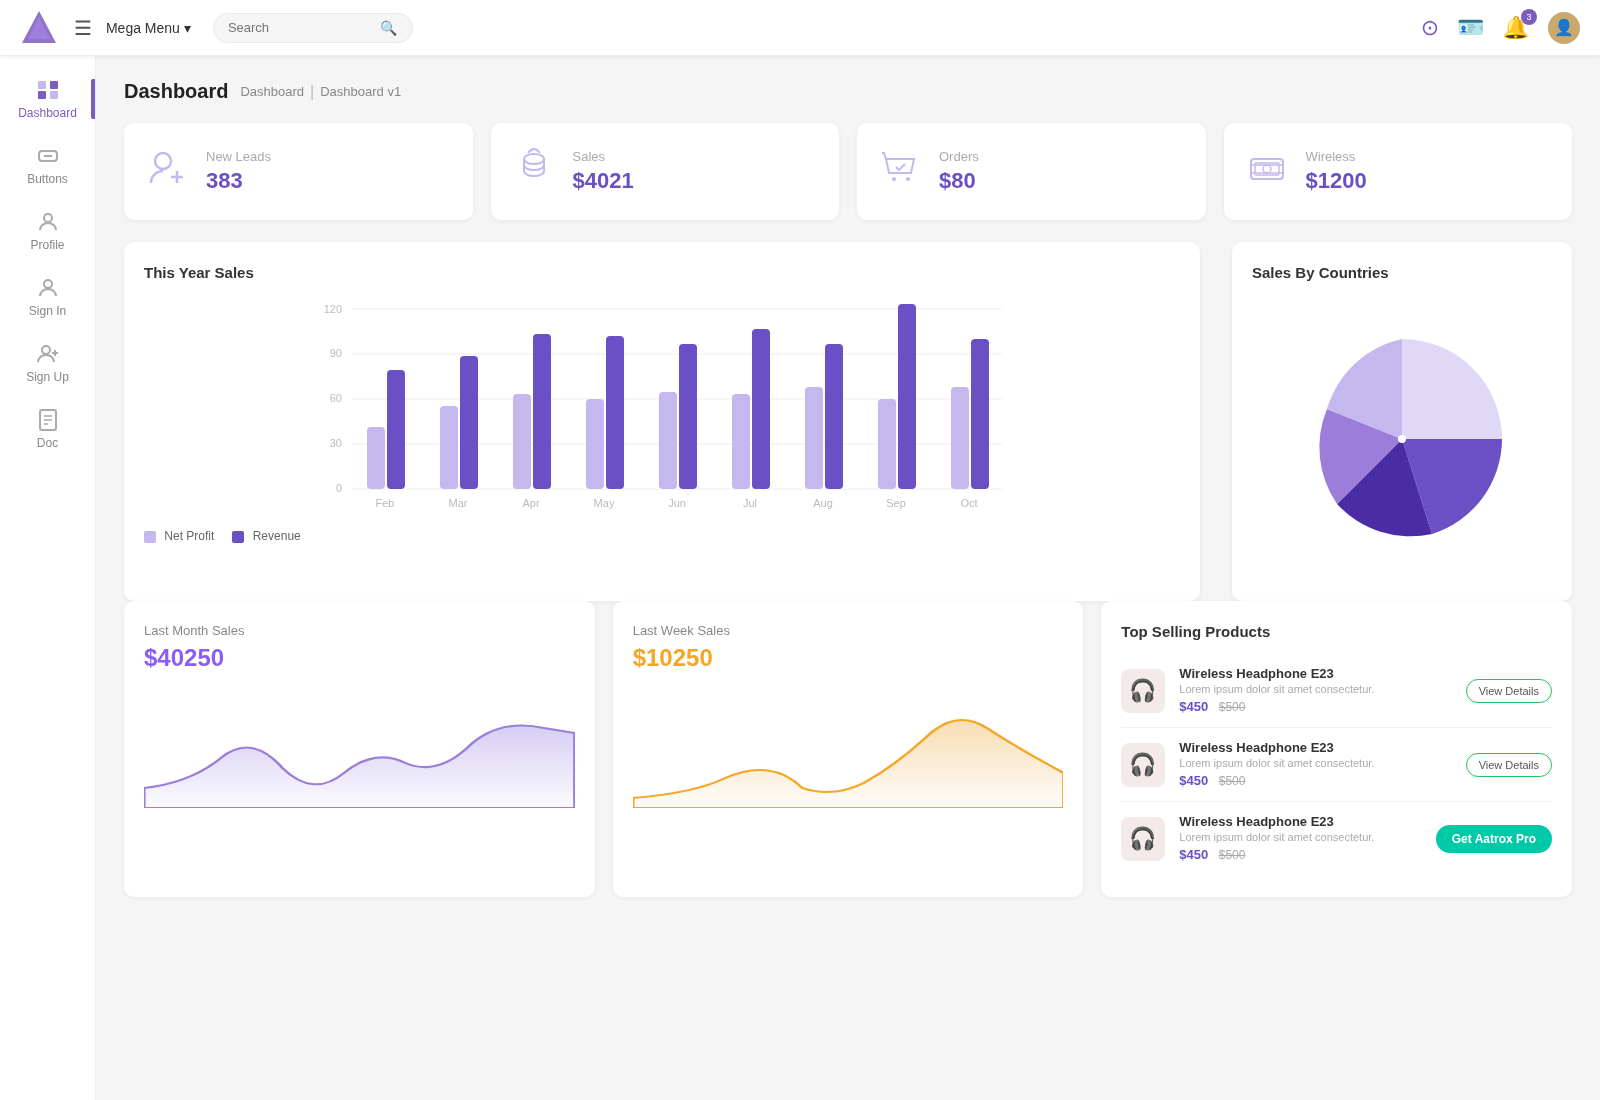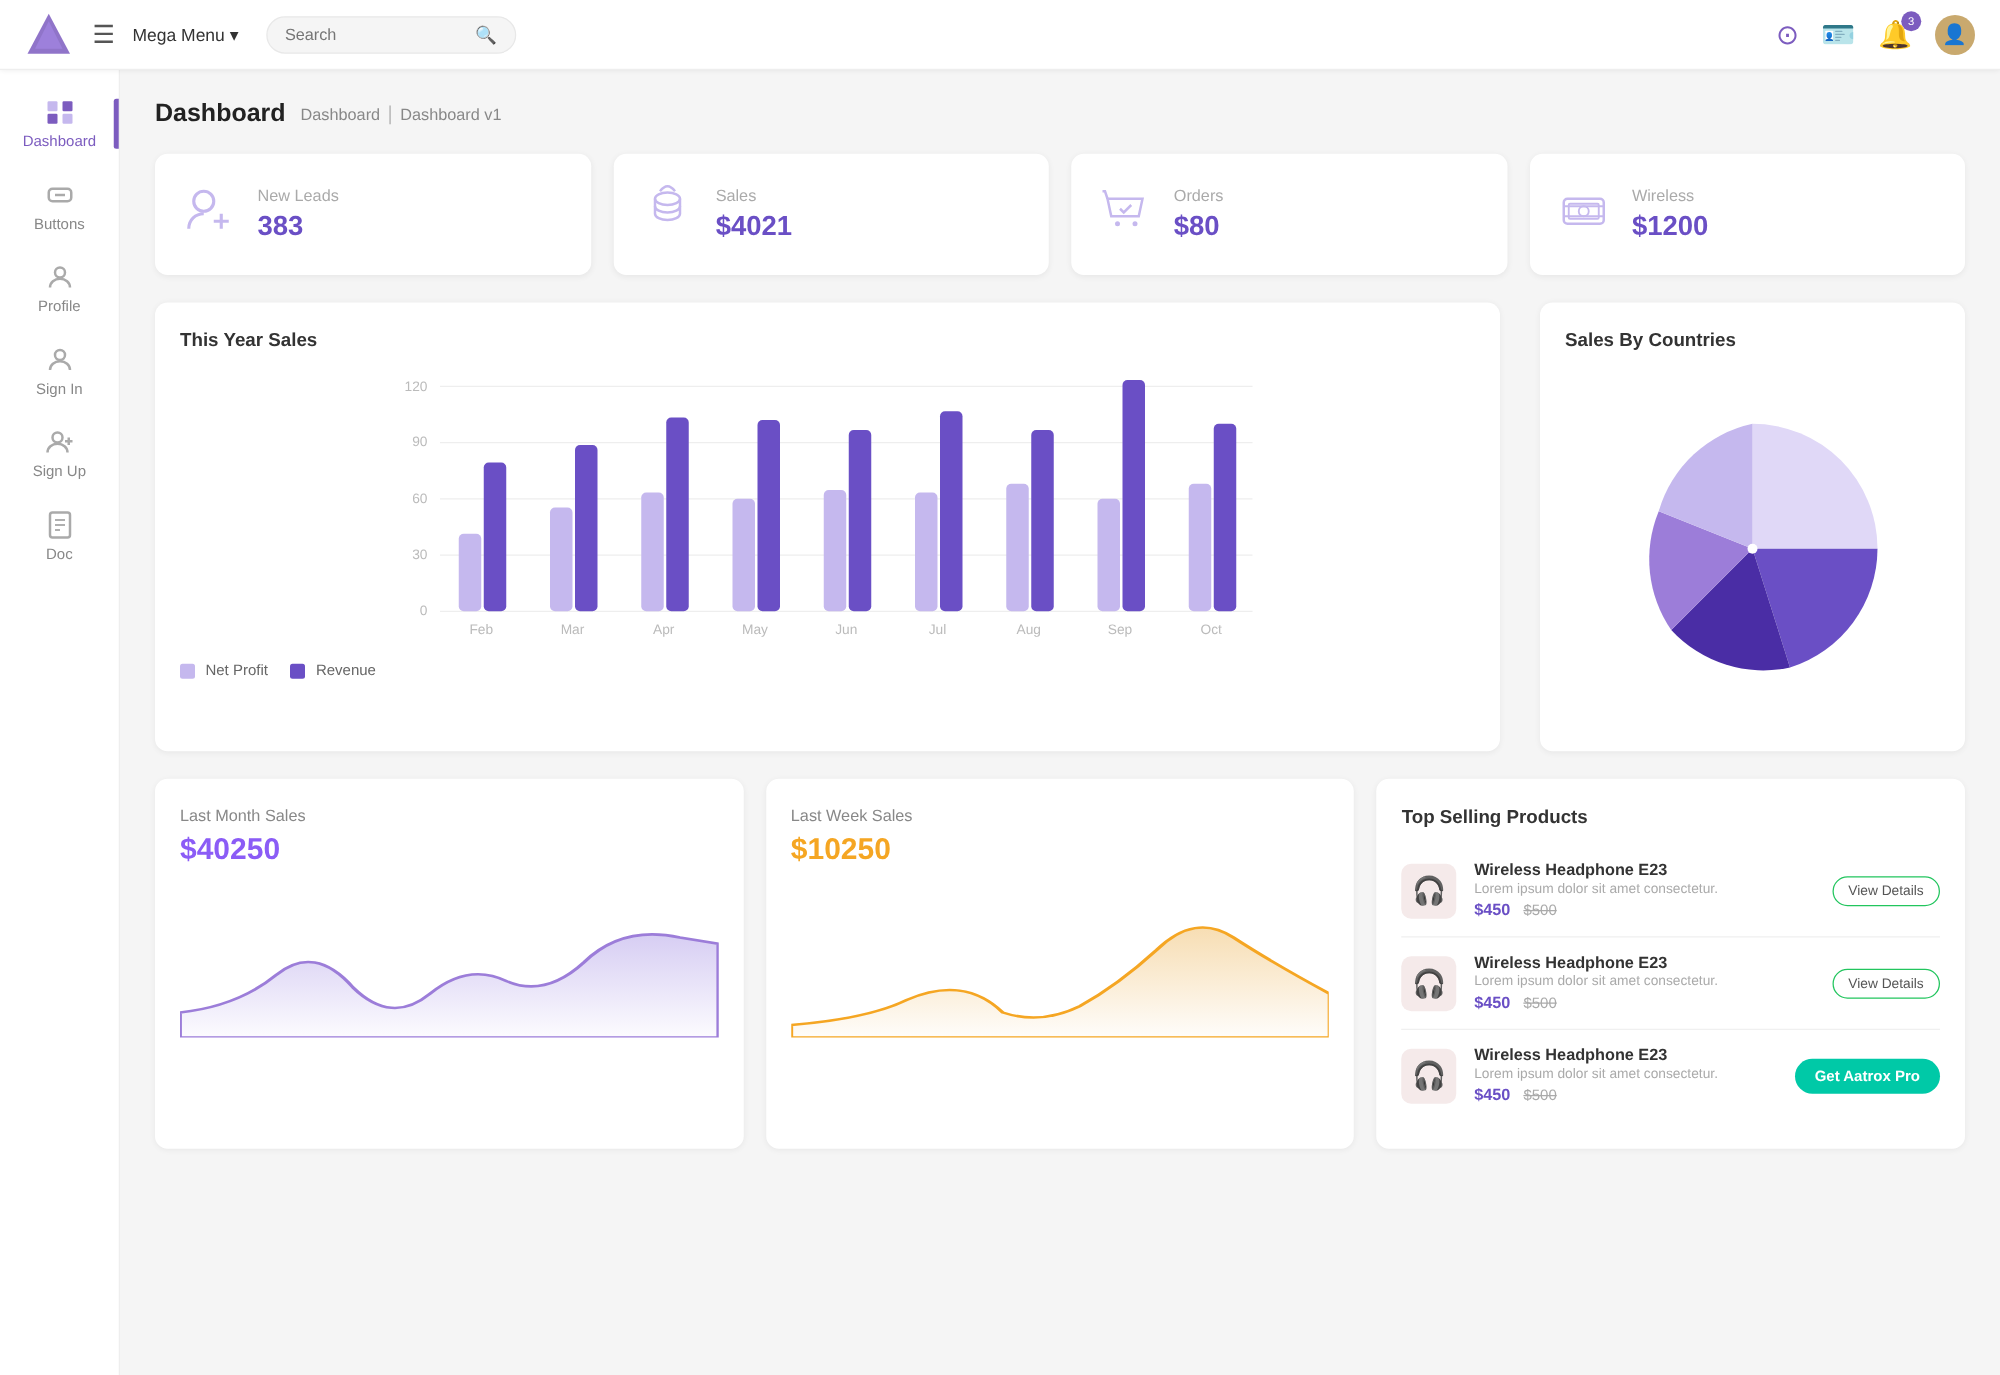--- a/index.html
+++ b/index.html
@@ -73,21 +73,21 @@
     .stat-card {
       background: #fff; border-radius: 10px; padding: 22px 20px;
       display: flex; align-items: center; gap: 16px;
       box-shadow: 0 1px 5px rgba(0,0,0,0.06);
     }
     .stat-card-icon { color: #b3a7d6; font-size: 36px; min-width: 46px; text-align: center; }
     .stat-card-label { font-size: 13px; color: #aaa; margin-bottom: 4px; }
     .stat-card-value { font-size: 22px; font-weight: 700; color: #6a4fc5; }
 
     
-    .charts-row { display: grid; grid-template-columns: 1fr 340px; gap: 32px; margin-bottom: 22px; }
+    .charts-row { display: grid; grid-template-columns: 1fr 340px; gap: 32px; }
     .chart-card {
       background: #fff; border-radius: 10px; padding: 22px 20px;
       box-shadow: 0 1px 5px rgba(0,0,0,0.06);
     }
     .chart-title { font-size: 15px; font-weight: 600; color: #333; margin-bottom: 18px; }
 
     
     .bar-chart { width: 100%; height: 220px; position: relative; }
     .bar-chart svg { width: 100%; height: 100%; }
     .chart-legend { display: flex; gap: 18px; margin-top: 10px; font-size: 12px; color: #666; }

